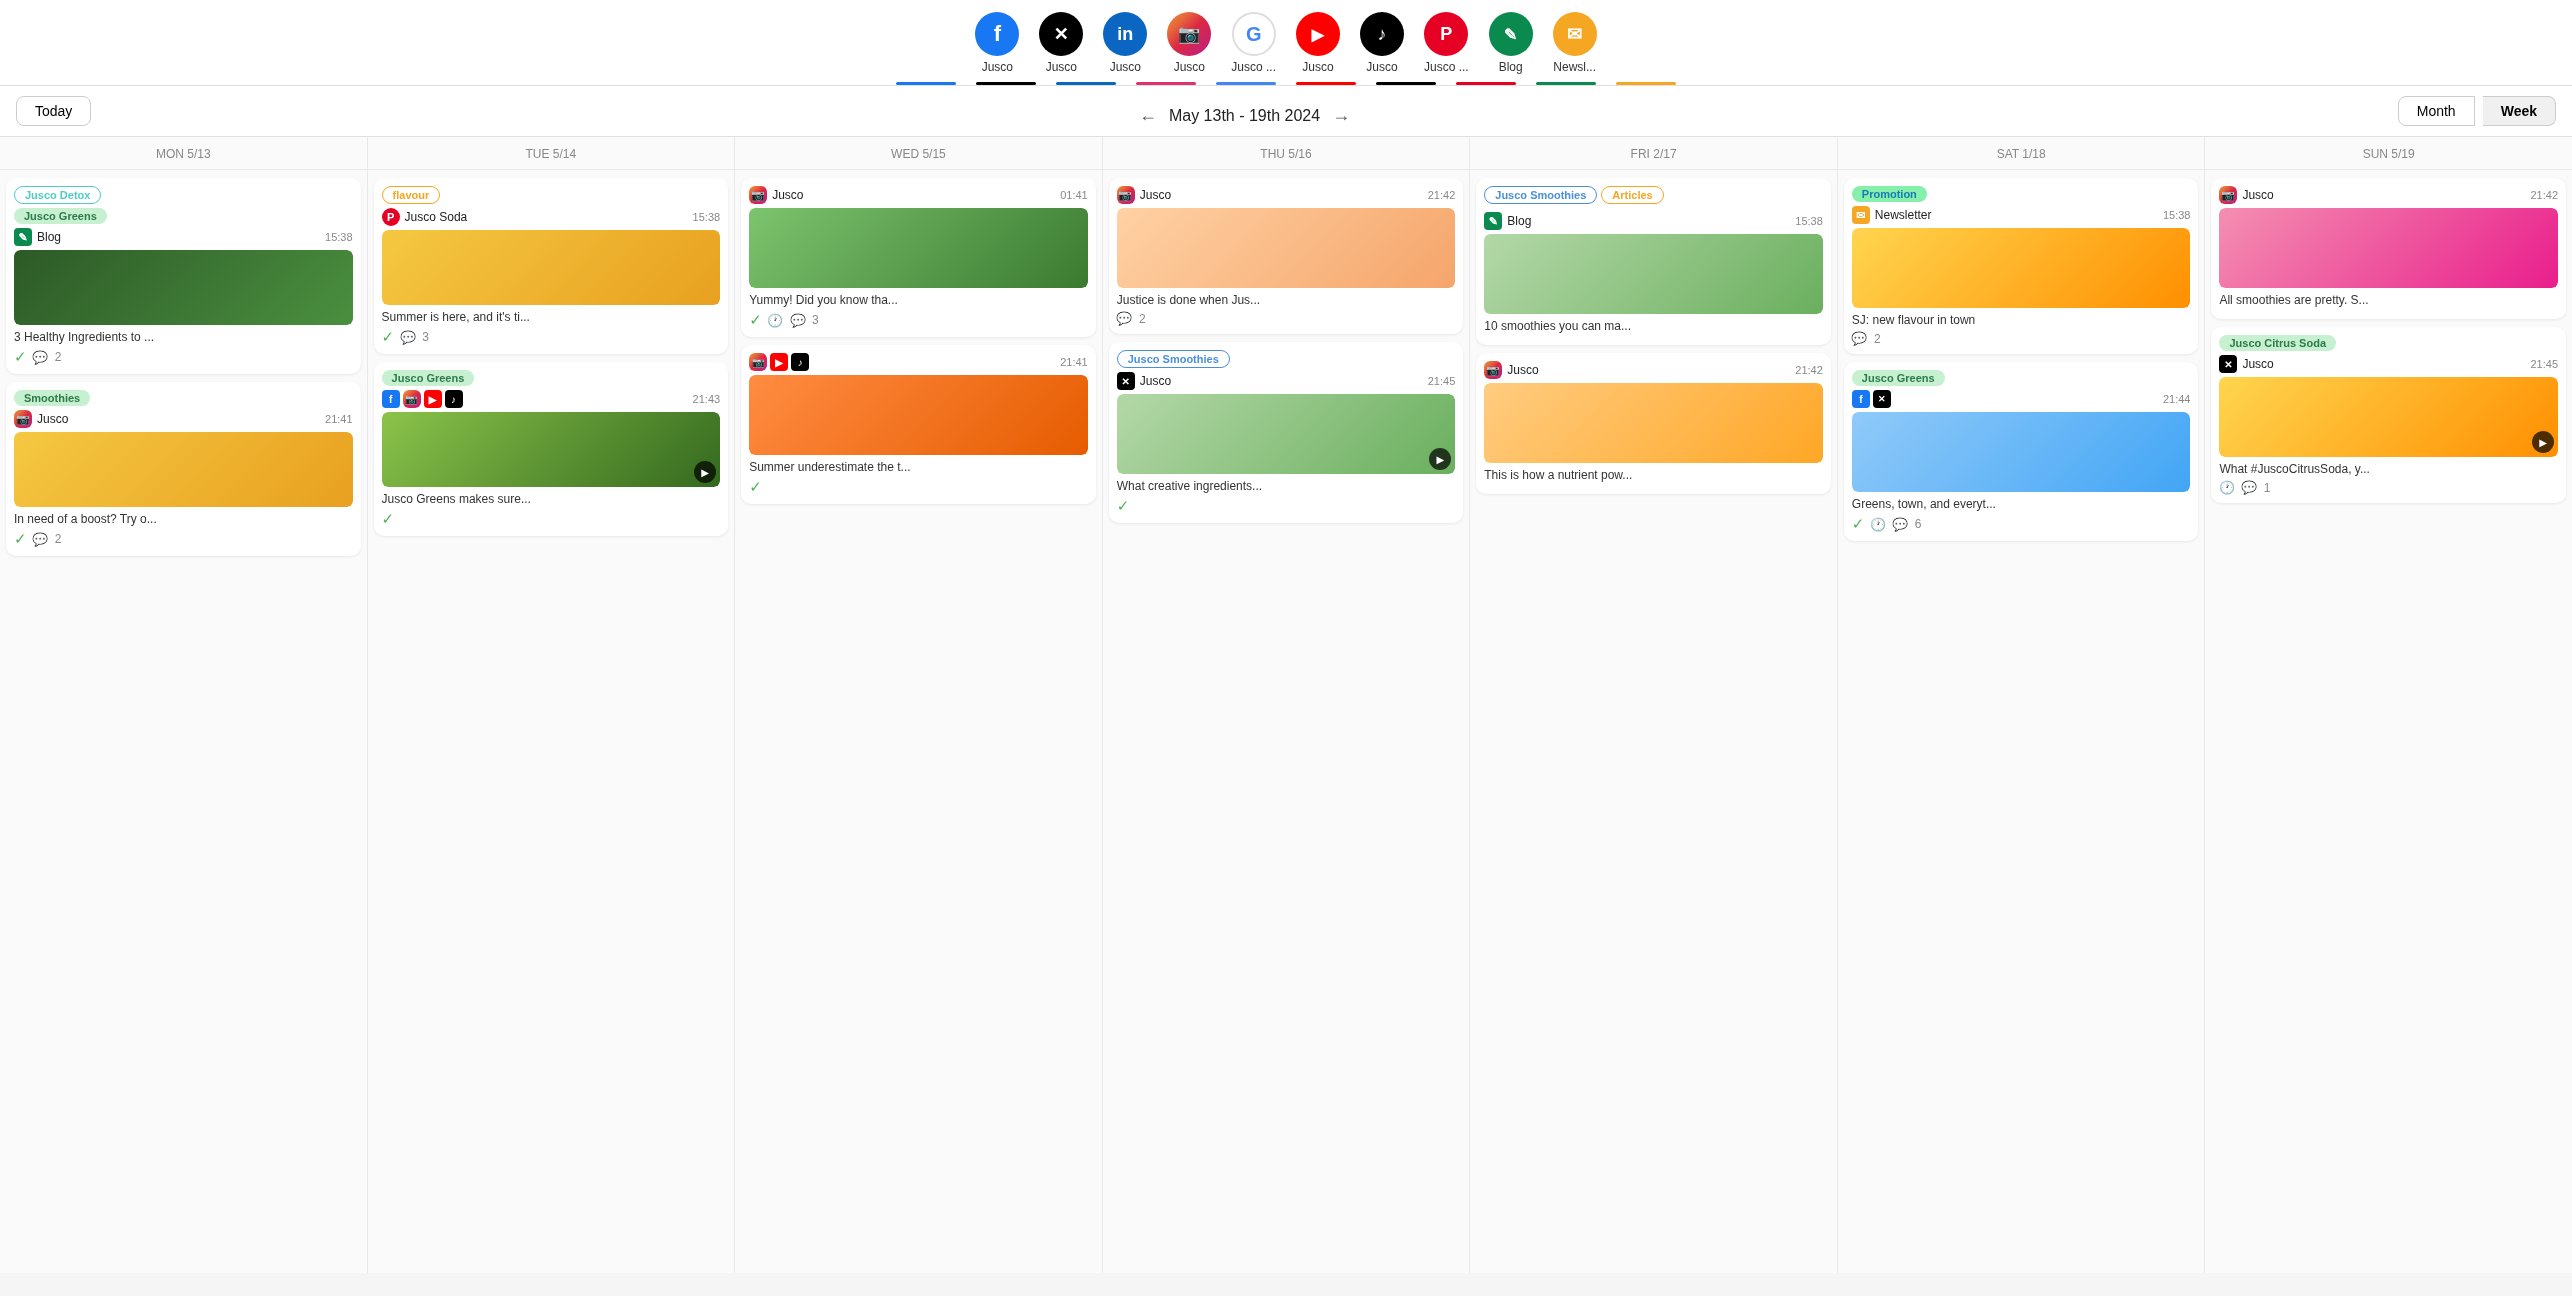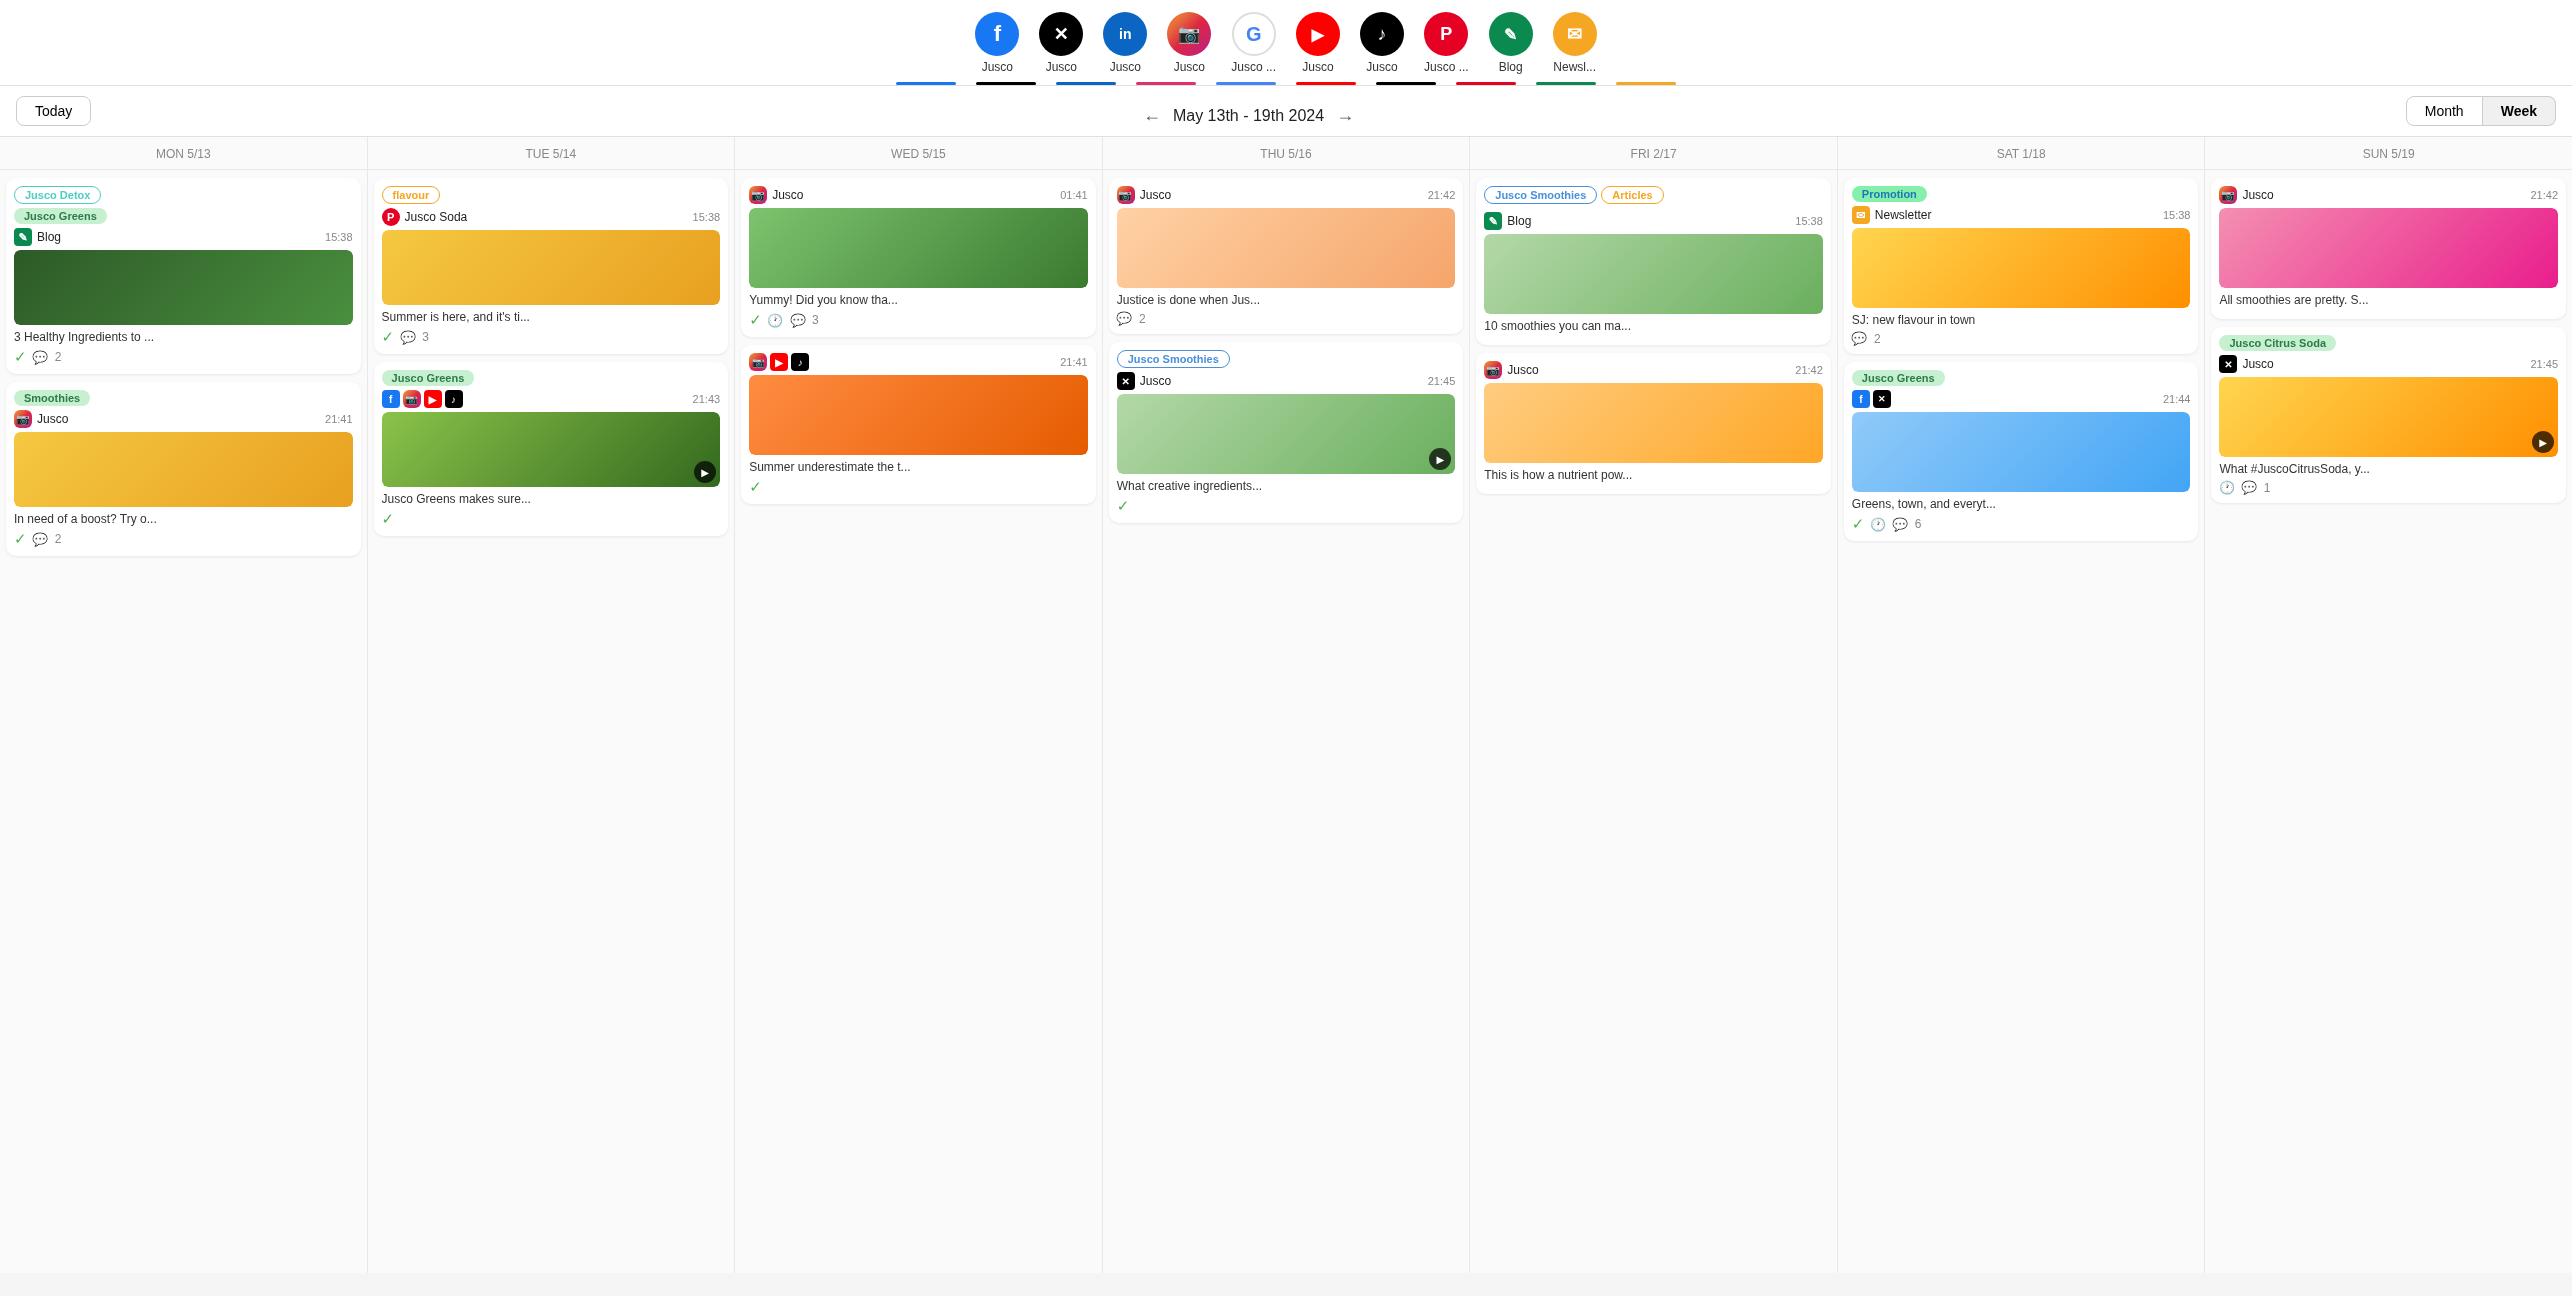--- a/index.html
+++ b/index.html
@@ -12,21 +12,21 @@
     .nav-item .icon-circle { width: 44px; height: 44px; border-radius: 50%; display: flex; align-items: center; justify-content: center; font-size: 20px; font-weight: bold; color: #fff; }
     .nav-item .label { font-size: 12px; color: #333; }
     .nav-underlines { display: flex; gap: 20px; width: 100%; justify-content: center; }
     .nav-underline { height: 3px; width: 60px; border-radius: 2px; }
 
     
     .cal-header { background: #fff; display: flex; align-items: flex-end; padding: 10px 16px; border-bottom: 1px solid #e0e0e0; position: relative; }
     .today-btn { border: 1.5px solid #ccc; border-radius: 8px; padding: 6px 18px; font-size: 14px; background: #fff; cursor: pointer; font-weight: 500; }
     .nav-title { flex: 1; text-align: center; font-size: 16px; font-weight: 500; display: flex; align-items: center; justify-content: center; gap: 12px; }
     .nav-arrow { cursor: pointer; font-size: 18px; color: #555; }
-    .view-buttons { display: flex; gap: 0; }
+    .view-buttons { display: flex; gap: 8px; }
     .view-btn { border: 1.5px solid #ccc; padding: 6px 18px; font-size: 14px; cursor: pointer; background: #fff; font-weight: 500; }
     .view-btn:first-child { border-radius: 8px 0 0 8px; }
     .view-btn:last-child { border-radius: 0 8px 8px 0; border-left: none; background: #f0f0f0; font-weight: 700; }
 
     
     .cal-grid { display: grid; grid-template-columns: repeat(7, 1fr); background: #e8e8e8; gap: 1px; height: calc(100vh - 160px); overflow-y: auto; }
     .day-col { background: #fafafa; display: flex; flex-direction: column; }
     .day-header { text-align: center; padding: 10px 0 8px; font-size: 12px; color: #888; font-weight: 500; background: #fafafa; border-bottom: 1px solid #e8e8e8; position: sticky; top: 0; z-index: 2; }
     .day-content { padding: 8px 6px; display: flex; flex-direction: column; gap: 8px; }
 
@@ -89,21 +89,21 @@
         <div class="icon-circle icon-fb" style="font-size:22px;font-weight:900;">f</div>
         <span class="label">Jusco</span>
       </div>
 
       <div class="nav-item">
         <div class="icon-circle" style="background:#000;font-size:18px;font-weight:900;">✕</div>
         <span class="label">Jusco</span>
       </div>
 
       <div class="nav-item">
-        <div class="icon-circle icon-li" style="font-size:14px;font-weight:900;">in</div>
+        <div class="icon-circle icon-li" style="font-size:18px;font-weight:900;">in</div>
         <span class="label">Jusco</span>
       </div>
 
       <div class="nav-item">
         <div class="icon-circle icon-ig" style="font-size:18px;">📷</div>
         <span class="label">Jusco</span>
       </div>
 
       <div class="nav-item">
         <div class="icon-circle" style="background:#fff;border:2px solid #ddd;font-size:20px;font-weight:900;color:#4285f4;">G</div>

